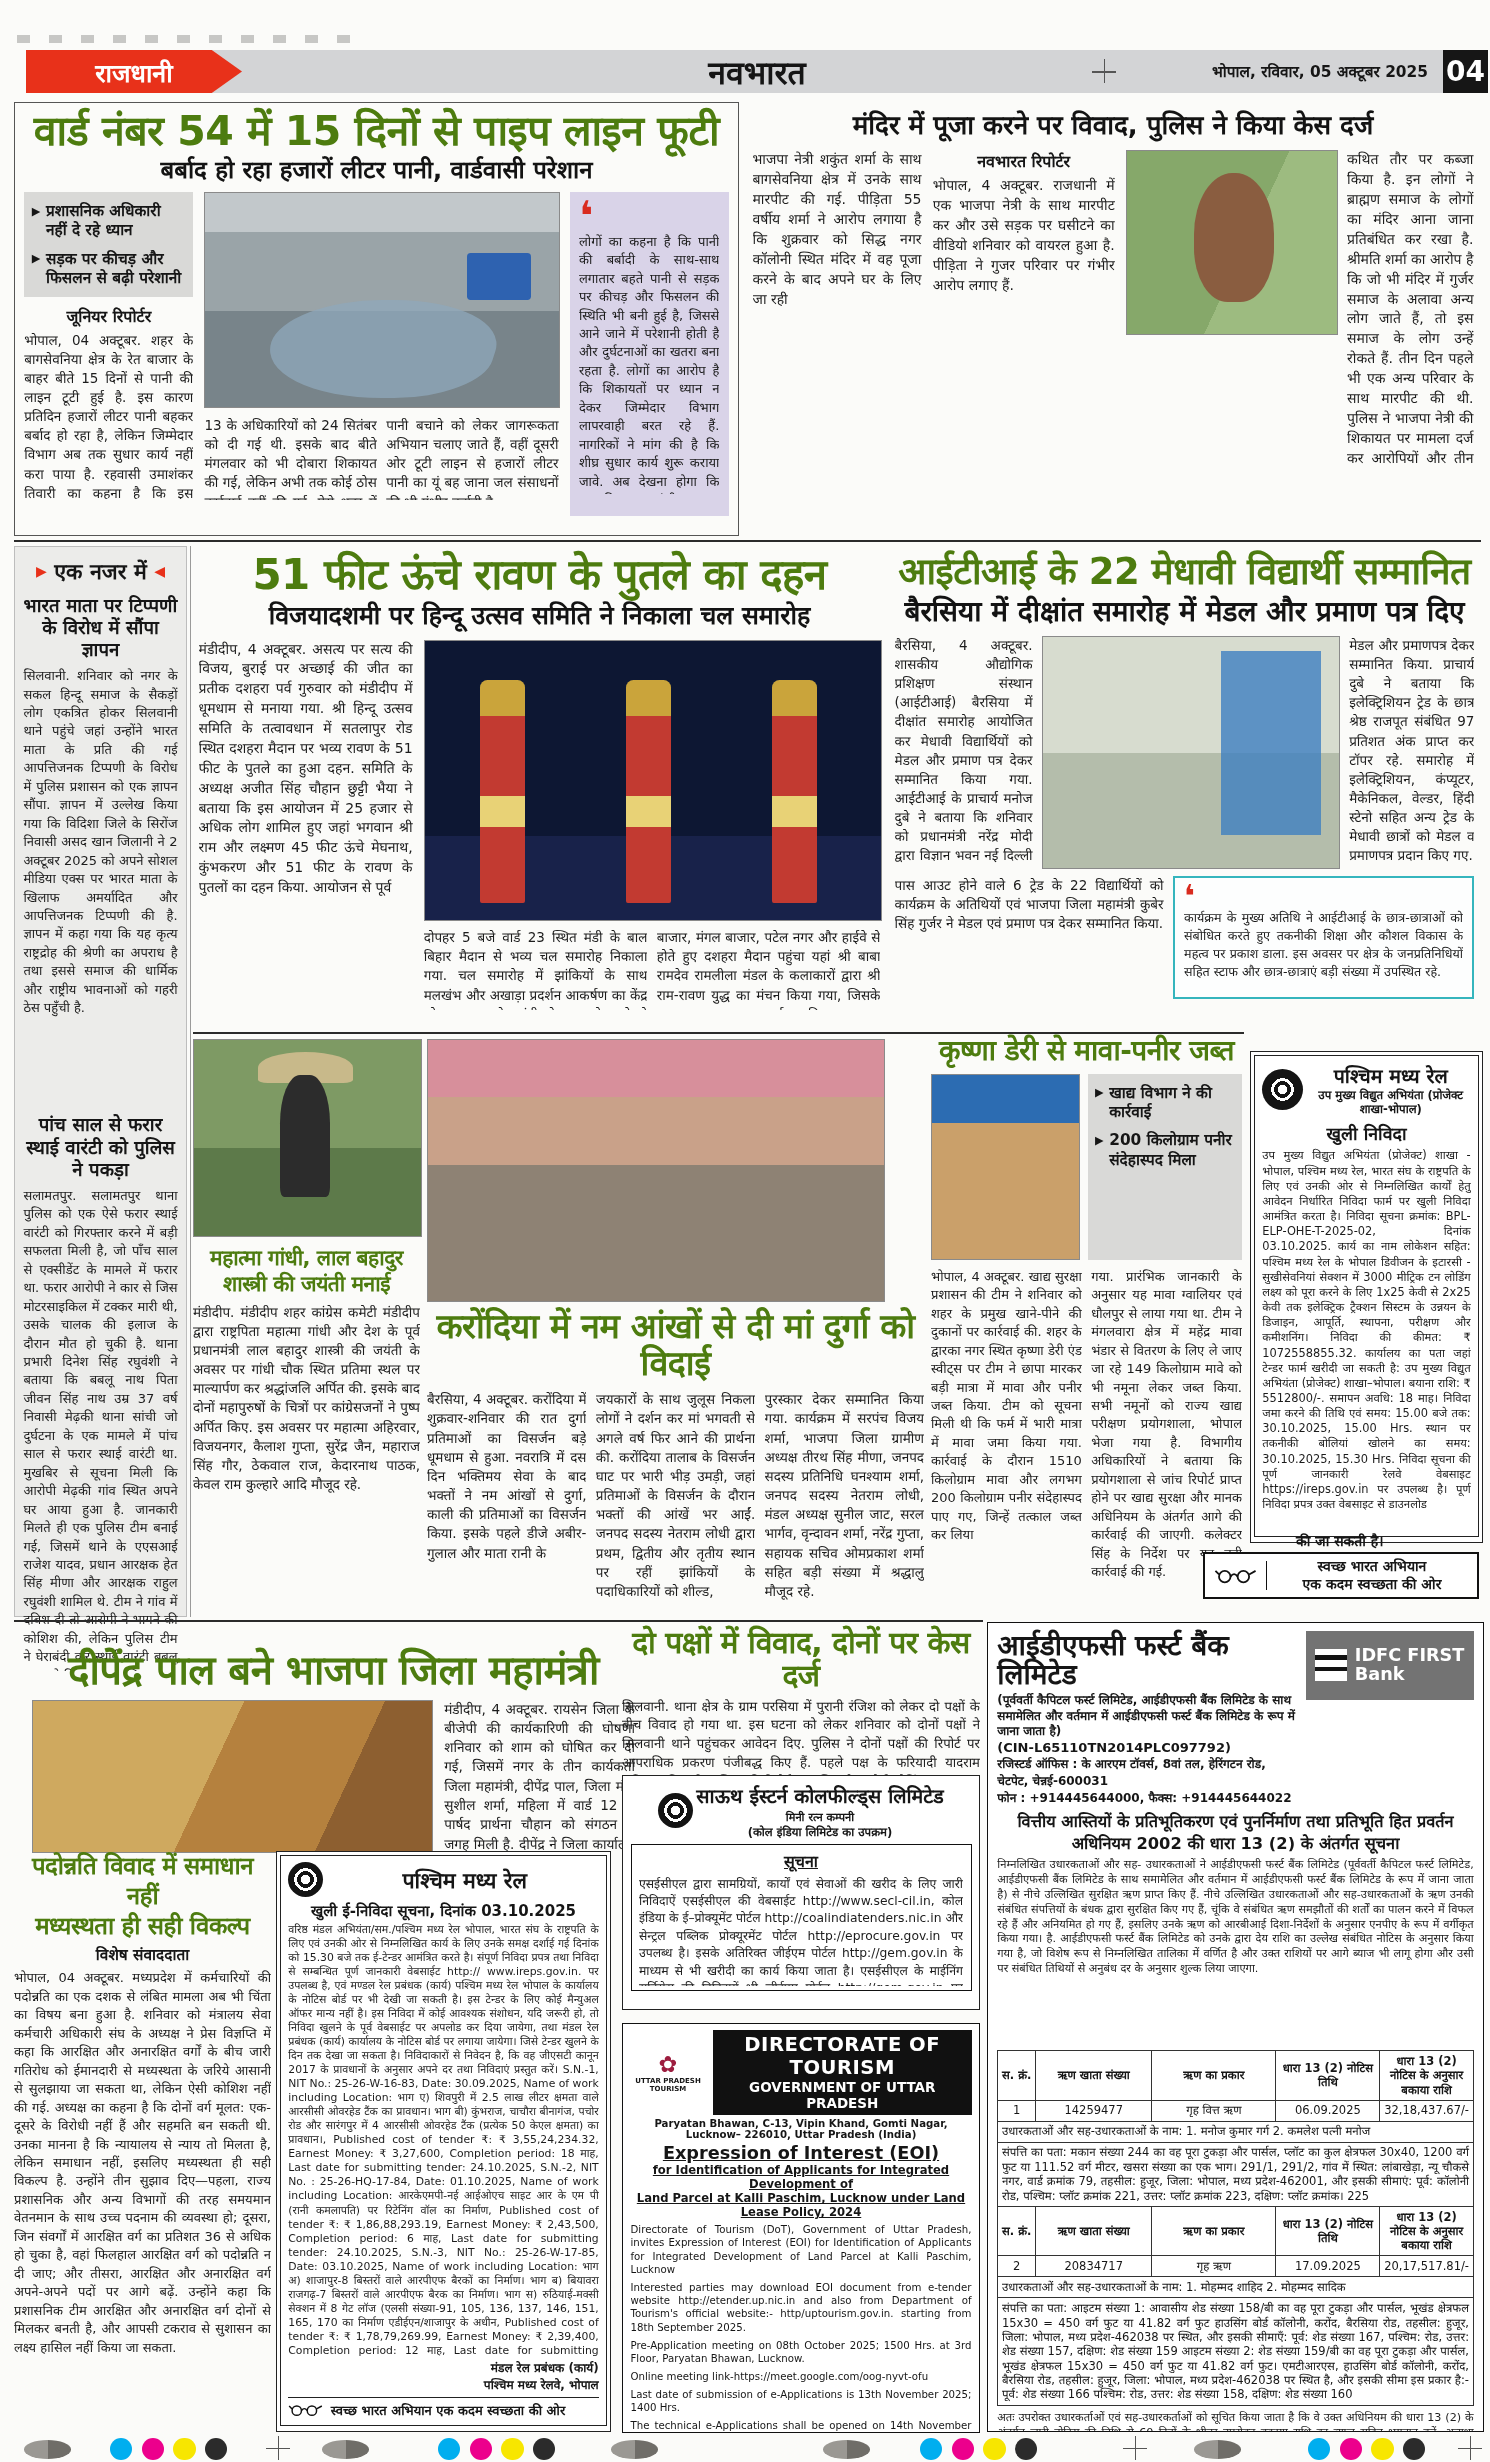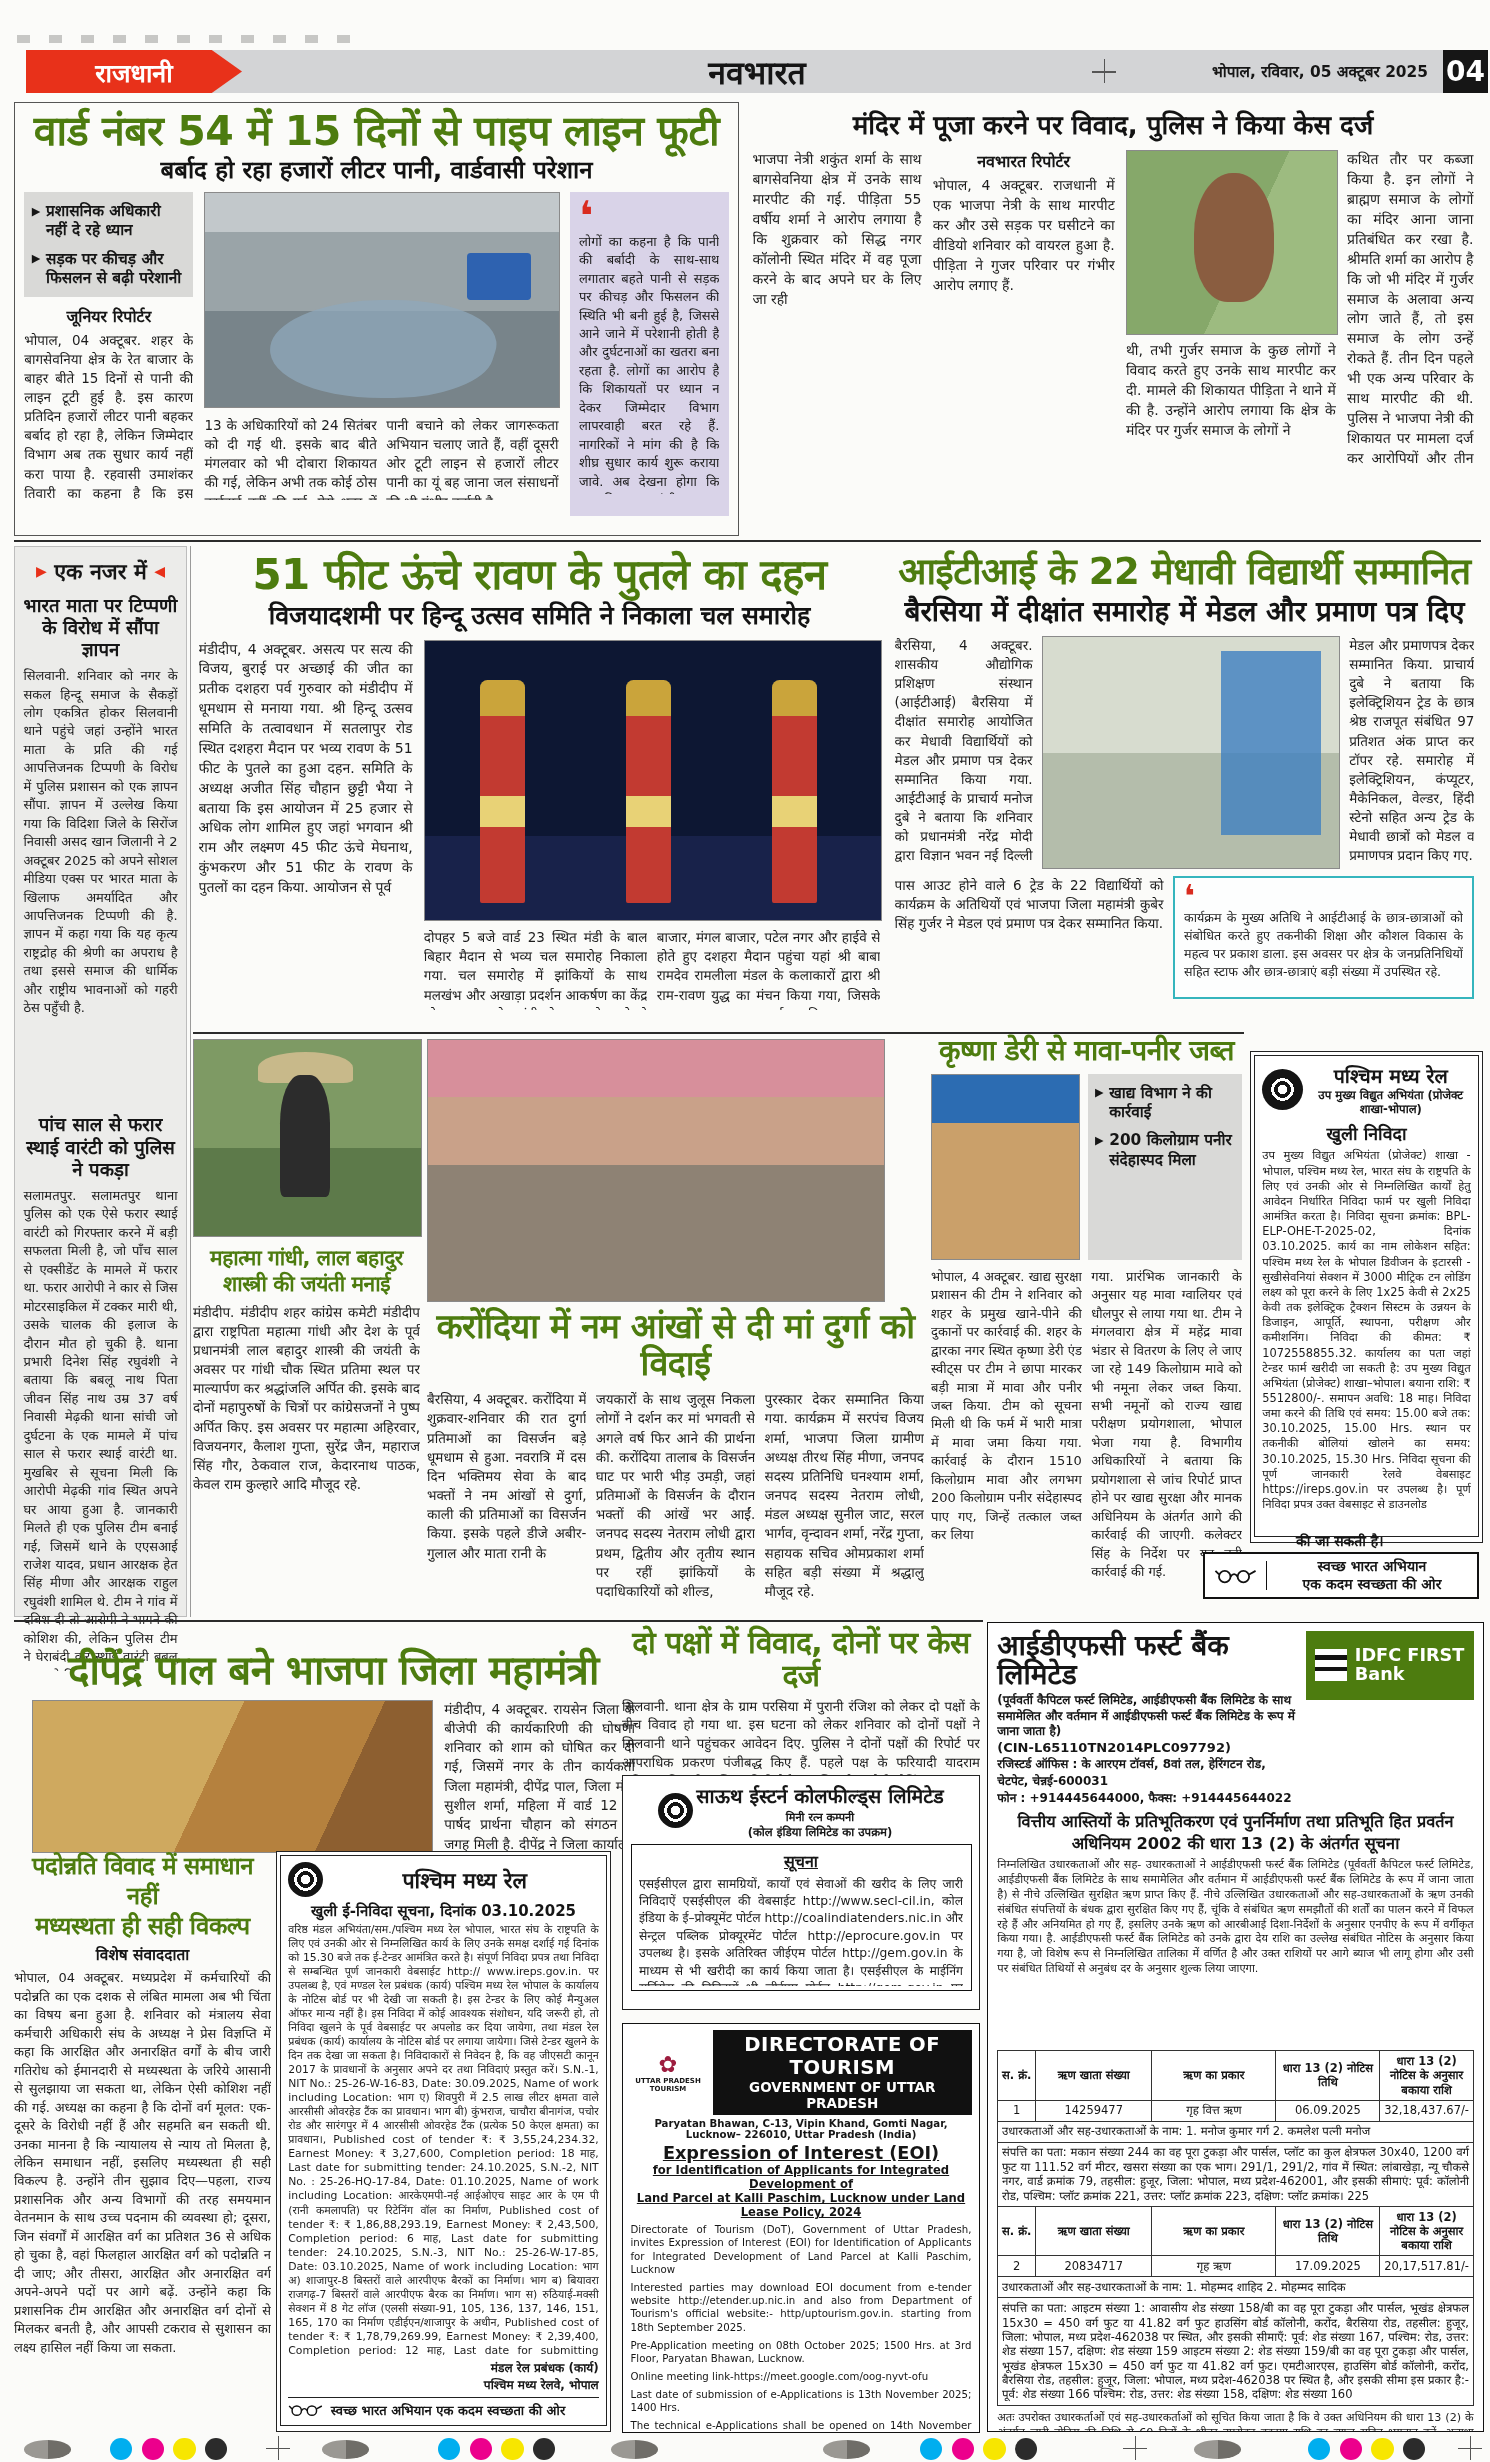--- a/index.html
+++ b/index.html
@@ -44,21 +44,21 @@
   .adbox{border:1.9px solid #222;background:#fff;}
   .adbox .inner{border:0.9px solid #222;margin:2.8px;padding:6.5px 7.5px;height:calc(100% - 7.5px);
                 box-sizing:border-box;overflow:hidden;display:flex;flex-direction:column;}
   .rail-logo{width:41px;height:41px;border-radius:50%;flex:0 0 auto;
     background:radial-gradient(circle at center,#fff 0 4.7px,#141414 4.7px 8.4px,#fff 8.4px 11.2px,#141414 11.2px 100%);}
   .glasses svg{display:block;}
   .badge{border:2.3px solid #111;background:#fff;display:flex;align-items:center;}
   .badge .gcell{width:61px;display:flex;justify-content:center;border-right:1.9px solid #111;padding:3.7px 0;}
   .badge .btxt{flex:1;text-align:center;font-weight:bold;font-size:14px;line-height:1.25;}
   
-  .idfc-logo{background:#4d7c0f;color:#fff;display:flex;align-items:center;gap:7.5px;padding:7.5px 9.3px;}
+  .idfc-logo{background:#737373;color:#fff;display:flex;align-items:center;gap:7.5px;padding:7.5px 9.3px;}
   .idfc-icon{width:32px;height:32px;background:#fff;flex:0 0 auto;
     background:linear-gradient(180deg,#fff 0 6.5px,#121212 6.5px 11.2px,#fff 11.2px 17.7px,#121212 17.7px 22.4px,#fff 22.4px 32px);}
   .idfc-logo .t{font-weight:bold;font-size:17.7px;line-height:1.1;}
   table.idfc{border-collapse:collapse;width:100%;}
   table.idfc td{border:1.4px solid #333;font-size:11.5px;padding:2.8px 3.7px;text-align:center;line-height:1.25;}
   table.idfc td.l{text-align:justify;}
   table.idfc td.b{font-weight:bold;}
   
   .ph-road{background:linear-gradient(180deg,#c2c8cb 0 18%,#9aa4a8 18% 55%,#78848a 55% 100%);}
   .ph-road .water{position:absolute;left:18%;bottom:4%;width:64%;height:46%;background:#8fa8bb;opacity:.75;
@@ -142,21 +142,20 @@
     <div style="display:flex;gap:11.2px;margin-top:9.3px;height:317px;">
       <div class="bodytx" style="width:169px;font-size:14px;">भाजपा नेत्री शकुंत शर्मा के साथ बागसेवनिया क्षेत्र में उनके साथ मारपीट की गई. पीड़िता 55 वर्षीय शर्मा ने आरोप लगाया है कि शुक्रवार को सिद्ध नगर कॉलोनी स्थित मंदिर में वह पूजा करने के बाद अपने घर के लिए जा रही</div>
       <div style="width:182px;">
         <div class="byline" style="font-size:16px;margin-bottom:3.7px;">नवभारत रिपोर्टर</div>
         <div class="bodytx" style="font-size:14px;height:279px;">भोपाल, 4 अक्टूबर. राजधानी में एक भाजपा नेत्री के साथ मारपीट कर और उसे सड़क पर घसीटने का वीडियो शनिवार को वायरल हुआ है. पीड़िता ने गुजर परिवार पर गंभीर आरोप लगाए हैं.</div>
       </div>
       <div style="width:210px;">
         <div class="photo ph-woman" style="width:100%;height:183px;">
           <div class="face"></div>
         </div>
-        <div class="bodytx" style="font-size:14px;margin-top:5.6px;height:119px;">थी, तभी गुर्जर समाज के कुछ लोगों ने विवाद करते हुए उनके साथ मारपीट कर दी. मामले की शिकायत पीड़िता ने थाने में की है. उन्होंने आरोप लगाया कि क्षेत्र के मंदिर पर गुर्जर समाज के लोगों ने</div>
       </div>
       <div class="bodytx" style="flex:1;font-size:14px;">कथित तौर पर कब्जा किया है. इन लोगों ने ब्राह्मण समाज के लोगों का मंदिर आना जाना प्रतिबंधित कर रखा है. श्रीमति शर्मा का आरोप है कि जो भी मंदिर में गुर्जर समाज के अलावा अन्य लोग जाते हैं, तो इस समाज के लोग उन्हें रोकते हैं. तीन दिन पहले भी एक अन्य परिवार के साथ मारपीट की थी. पुलिस ने भाजपा नेत्री की शिकायत पर मामला दर्ज कर आरोपियों और तीन पुरुषों के खिलाफ प्रकरण दर्ज किया है. आरोपियों की गिरफ्तारी फिलहाल नहीं हुई है.</div>
     </div>
   </section>
 
   <div class="abs rule" style="left:14px;top:540px;width:1467px;height:1.9px;"></div>
 
   <aside class="abs rail" style="left:14px;top:546px;width:173px;height:1071px;">
     <div class="rail-head">
       <span class="tri">▶</span>

